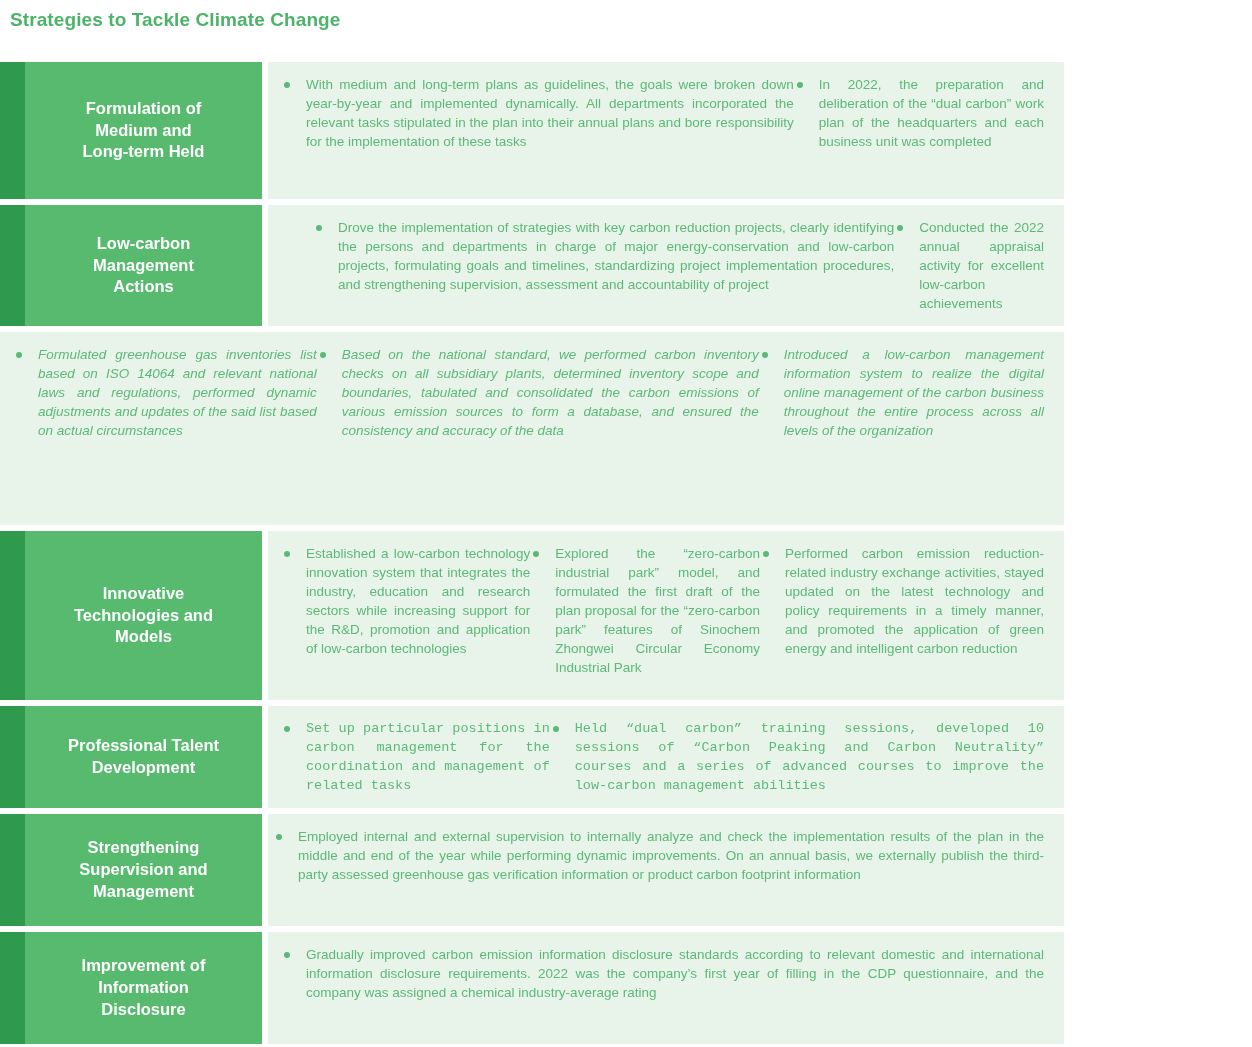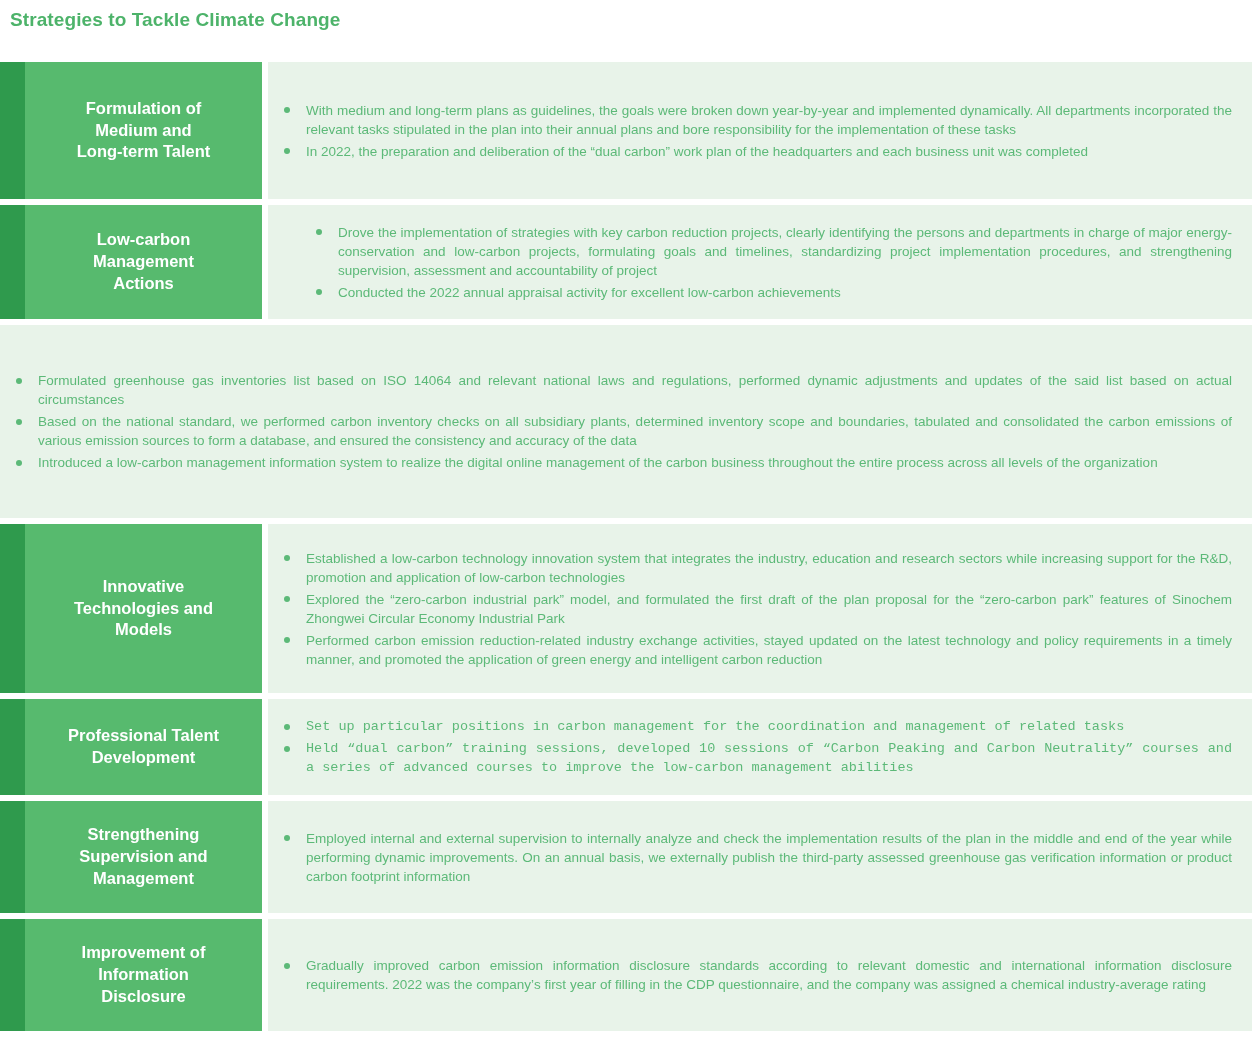--- a/index.html
+++ b/index.html
@@ -11,21 +11,21 @@
     --label-text: #ffffff;
     --page-bg: #ffffff;
   }
   * { box-sizing: border-box; }
   body {
     margin: 0;
     background: var(--page-bg);
     font-family: "Liberation Sans", "DejaVu Sans", sans-serif;
   }
   .page {
-    width: 1252px;
+    width: 1064px;
     min-height: 1047px;
     background: var(--page-bg);
   }
   .page-title {
     margin: 0;
     padding: 9px 0 0 10px;
     font-size: 19px;
     font-weight: 700;
     color: var(--title-green);
     letter-spacing: 0.1px;
@@ -56,21 +56,21 @@
     font-size: 16.5px;
     font-weight: 700;
     line-height: 1.33;
     white-space: pre-line;
     padding: 8px 10px;
   }
   .row-content {
     flex: 1;
     background: var(--content-bg);
     display: flex;
-    flex-direction: column;
+    flex-direction: row;
     justify-content: center;
     gap: 3px;
     padding: 13px 20px 13px 16px;
   }
   .bullet-item {
     display: flex;
     gap: 16px;
     color: var(--text-green);
     font-size: 13.5px;
     line-height: 19px;
@@ -79,40 +79,40 @@
     flex: 0 0 6px;
     width: 6px; height: 6px;
     border-radius: 50%;
     background: var(--text-green);
     margin-top: 6.5px;
   }
   .bullet-text { flex: 1; text-align: justify; }
   
   .strategy-row:nth-child(1) .row-content { min-height: 137px; }
   .strategy-row:nth-child(2) .row-content { min-height: 114px; padding-left: 48px; }
-  .strategy-row:nth-child(3) .row-content { min-height: 193px; }
+  .strategy-row:nth-child(3) .row-content { min-height: 193px; font-style: italic; }
   .strategy-row:nth-child(4) .row-content { min-height: 169px; }
   .strategy-row:nth-child(5) .row-content { min-height: 96px; font-family: Liberation Mono, monospace; }
-  .strategy-row:nth-child(6) .row-content { min-height: 112px; }
+  .strategy-row:nth-child(6) .row-content { min-height: 112px; padding-left: 8px; }
   .strategy-row:nth-child(7) .row-content { min-height: 112px; }
 </style>
 </head>
 <body>
 
 <div class="page">
   <h1 class="page-title">Strategies to Tackle Climate Change</h1>
 
   <div class="rows">
 
     <div class="strategy-row">
       <div class="row-label">
         <div class="row-accent"></div>
         <div class="row-label-body">Formulation of
 Medium and
-Long-term Talent</div>
+Long-term Held</div>
       </div>
       <div class="row-content">
         <div class="bullet-item">
           <span class="bullet-dot"></span>
           <span class="bullet-text">With medium and long-term plans as guidelines, the goals were broken down year-by-year and implemented dynamically. All departments incorporated the relevant tasks stipulated in the plan into their annual plans and bore responsibility for the implementation of these tasks</span>
         </div>
         <div class="bullet-item">
           <span class="bullet-dot"></span>
           <span class="bullet-text">In 2022, the preparation and deliberation of the “dual carbon” work plan of the headquarters and each business unit was completed</span>
         </div>

